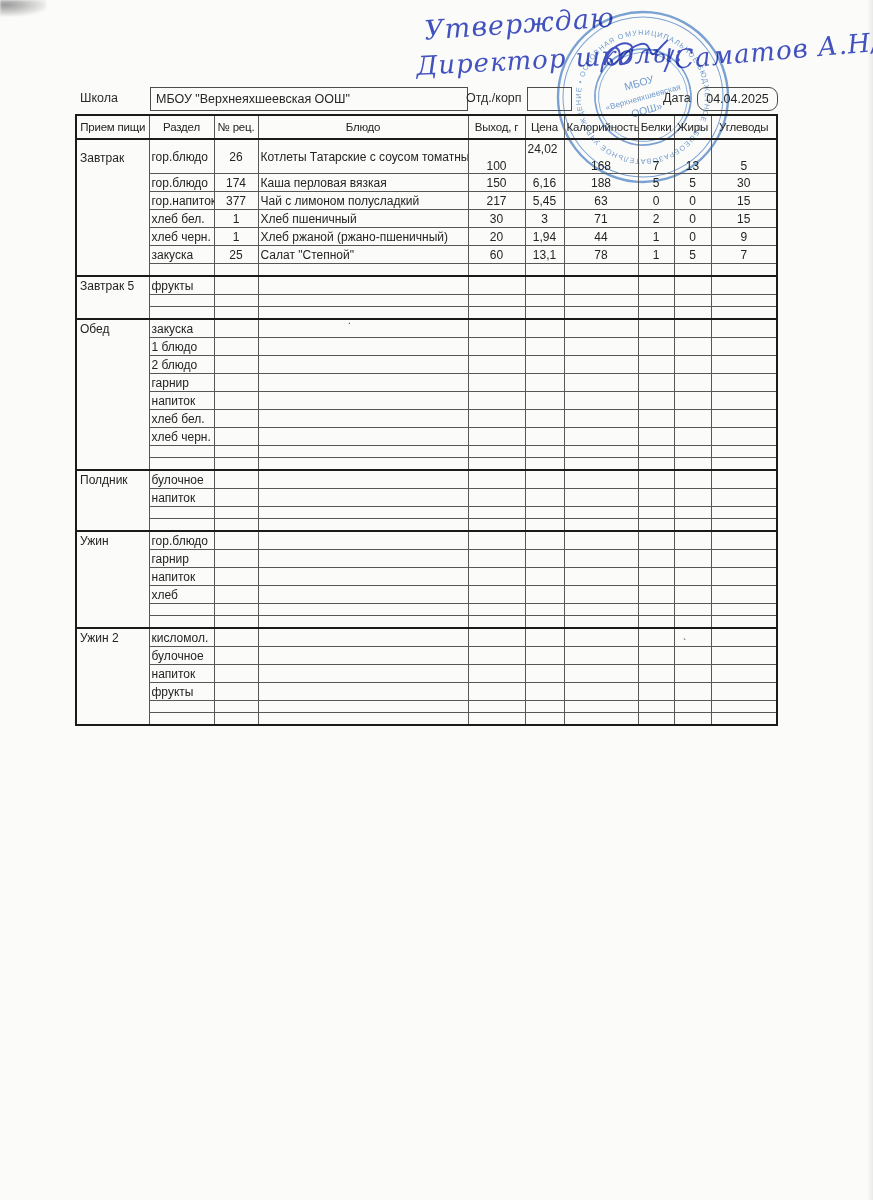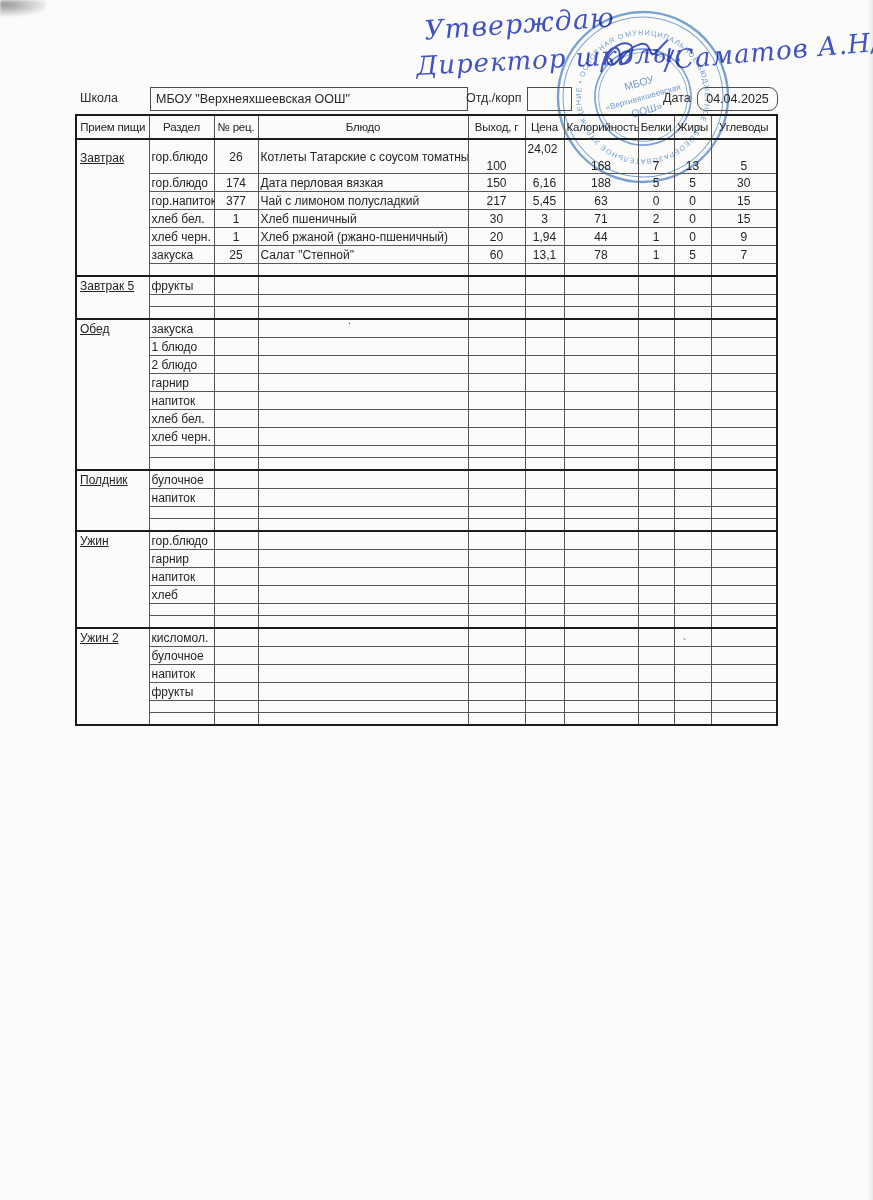--- a/index.html
+++ b/index.html
@@ -67,21 +67,21 @@
     padding:0 2px;overflow:hidden;white-space:nowrap;
   }
   .menu-table thead{border:2px solid #1b1b1b;}
   .menu-table tbody.section{border:2px solid #1b1b1b;}
   .menu-table{border:2px solid #1b1b1b;}
   .menu-table th{height:22px;text-align:center;font-size:11.5px;letter-spacing:-.2px;margin-top:24px;}
   .row-normal td{height:17px;}
   .row-empty td{height:11px;}
   .row-tall td{height:33px;vertical-align:bottom;}
   .row-tall td.c-razdel,.row-tall td.c-rec,.row-tall td.c-dish{vertical-align:middle;}
-  td.meal-cell{vertical-align:top;padding-top:2px;padding-left:3px;text-align:left;font-size:12px;text-decoration:underline;}
+  td.meal-cell{vertical-align:top;padding-top:2px;padding-left:3px;text-align:left;font-size:12px;}
   tbody.section:first-of-type td.meal-cell{padding-top:11px;}
   .c-razdel,.c-dish{text-align:left;padding-left:3px;}
   .c-dish{font-size:11.5px;}
   .c-rec,.c-out,.c-price,.c-kcal,.c-protein,.c-fat,.c-carbs{text-align:center;}
   td.tall-price{vertical-align:top;}
   td.tall-price .price-top{padding-top:2px;text-align:left;}
 </style>
 </head>
 <body>
 
@@ -158,21 +158,21 @@
             <div class="price-top">24,02</div>
           </td>
           <td class="c-kcal">168</td>
           <td class="c-protein">7</td>
           <td class="c-fat">13</td>
           <td class="c-carbs">5</td>
         </tr>
         <tr class="row-normal">
           <td class="c-razdel">гор.блюдо</td>
           <td class="c-rec">174</td>
-          <td class="c-dish">Дата перловая вязкая</td>
+          <td class="c-dish">Каша перловая вязкая</td>
           <td class="c-out">150</td>
           <td class="c-price">6,16</td>
           <td class="c-kcal">188</td>
           <td class="c-protein">5</td>
           <td class="c-fat">5</td>
           <td class="c-carbs">30</td>
         </tr>
         <tr class="row-normal">
           <td class="c-razdel">гор.напиток</td>
           <td class="c-rec">377</td>

